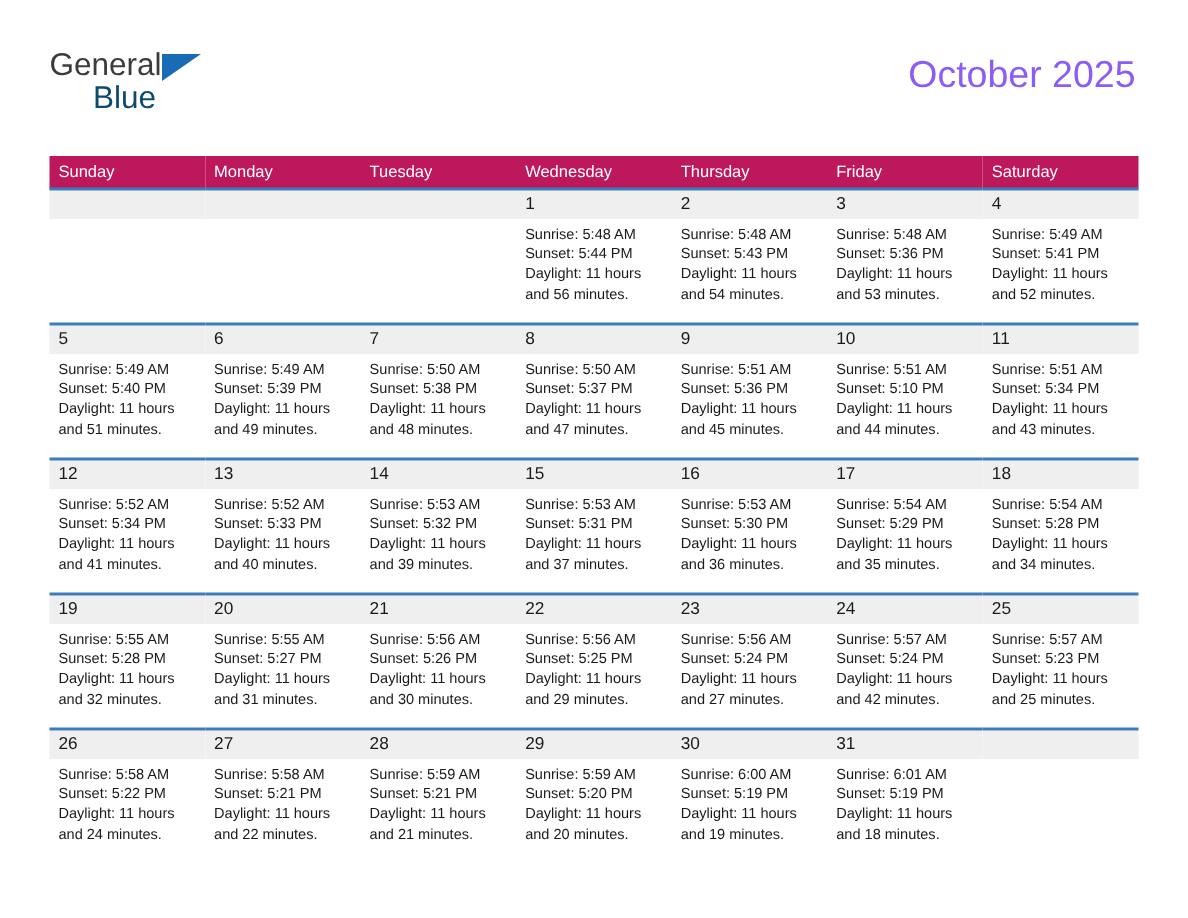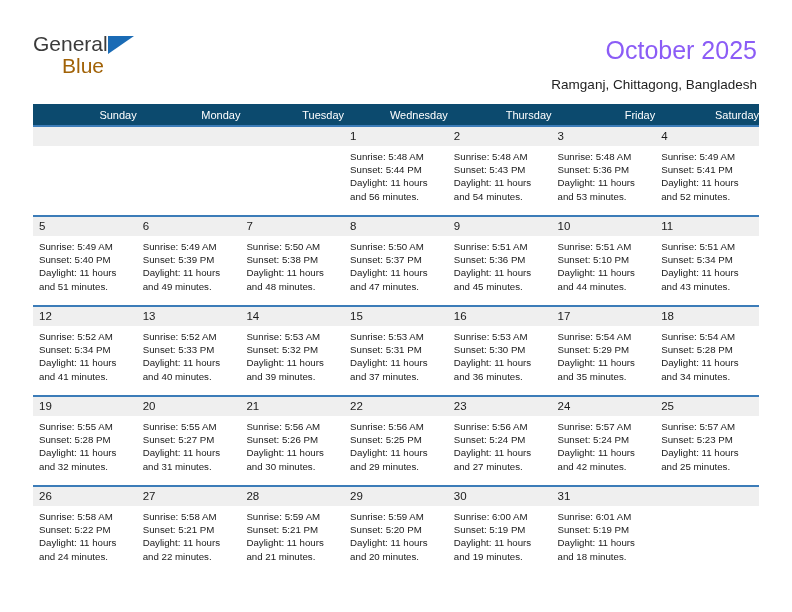--- a/index.html
+++ b/index.html
@@ -53,21 +53,21 @@
     width: 0;
     height: 0;
     border-left: 26px solid #1a6bb5;
     border-bottom: 18px solid transparent;
   }
   .logo-blue {
     position: absolute;
     left: 29px;
     top: 22px;
     font-size: 21px;
-    color: #a16207;
+    color: #0c4a6e;
   }
 
   .title {
     position: absolute;
     right: 35px;
     top: 36px;
     font-size: 25px;
     color: #8b5cf6;
     text-align: right;
     white-space: nowrap;
@@ -87,25 +87,25 @@
     position: absolute;
     left: 33px;
     top: 104px;
     width: 726px;
     border-collapse: collapse;
     table-layout: fixed;
   }
   .calendar col { width: 103.71px; }
 
   thead th {
-    background: #0c4a6e;
+    background: #be185d;
     color: #ffffff;
     font-size: 11px;
     font-weight: normal;
-    text-align: right;
+    text-align: left;
     padding: 4px 0 4px 6px;
     height: 13px;
     border: none;
   }
 
   tbody tr.week-row {
     height: 90px;
   }
   tbody td {
     vertical-align: top;
@@ -139,21 +139,20 @@
 
 <div class="page">
 
   <div class="header">
     <div class="logo">
       <span class="logo-general">General</span>
       <span class="logo-triangle"></span>
       <span class="logo-blue">Blue</span>
     </div>
     <div class="title">October 2025</div>
-    <div class="subtitle">Ramganj, Chittagong, Bangladesh</div>
   </div>
 
   <table class="calendar">
     <colgroup>
       <col>
         <col>
         <col>
         <col>
         <col>
         <col>

